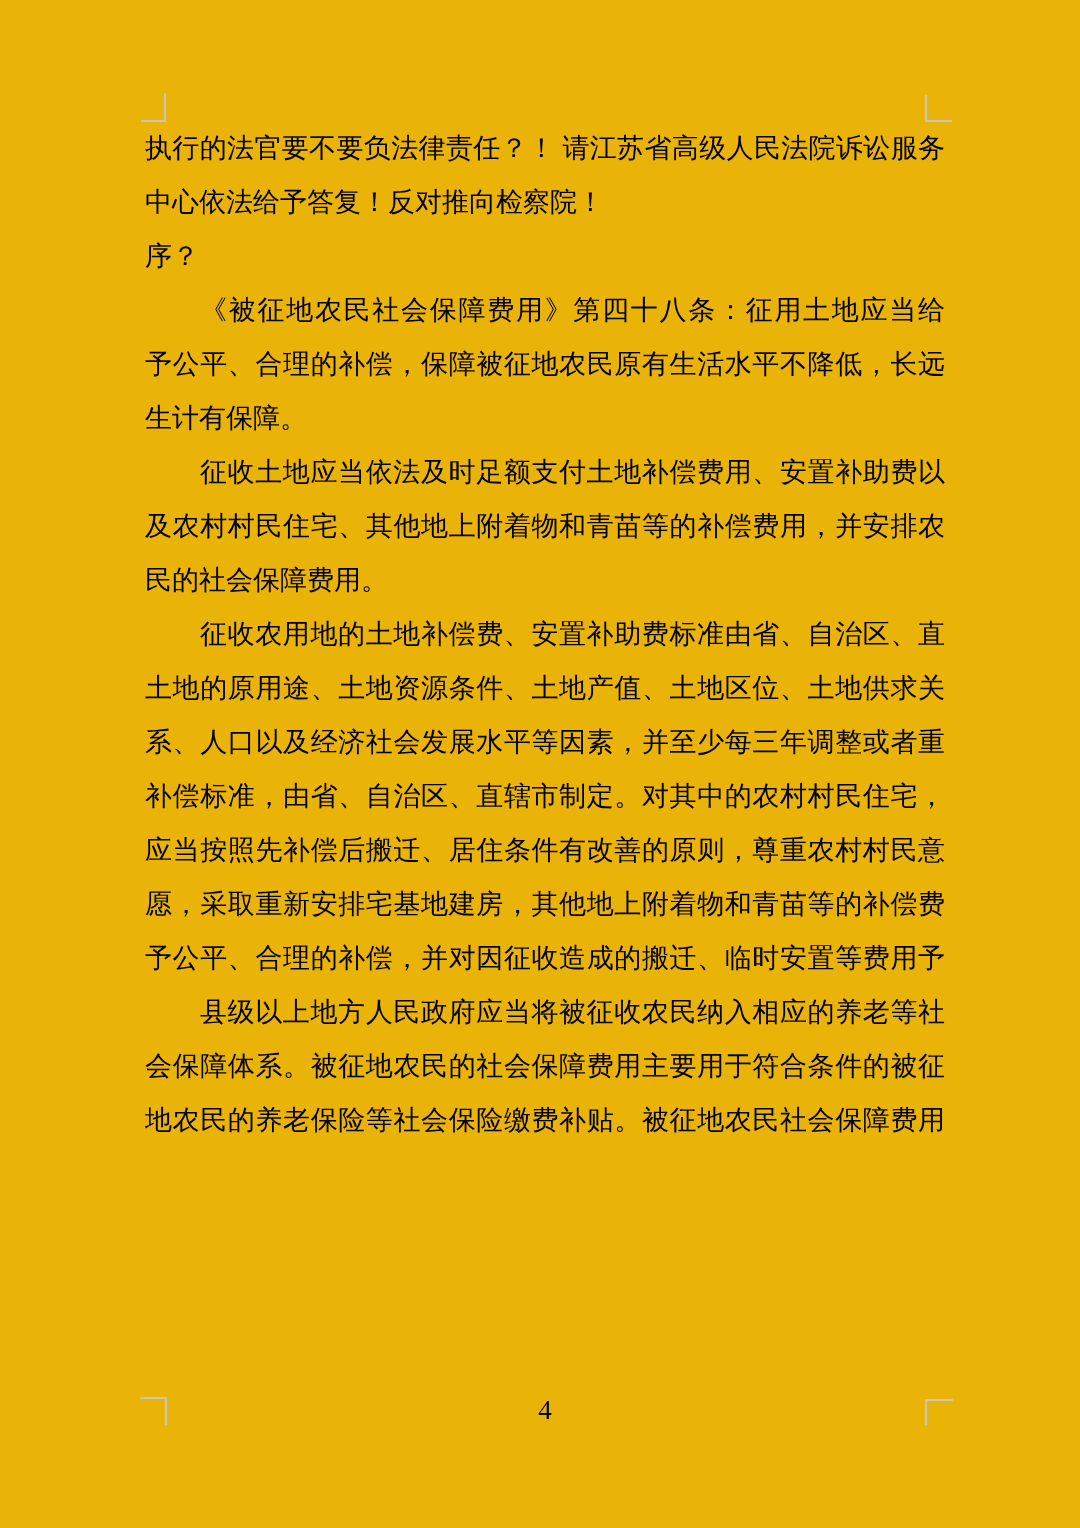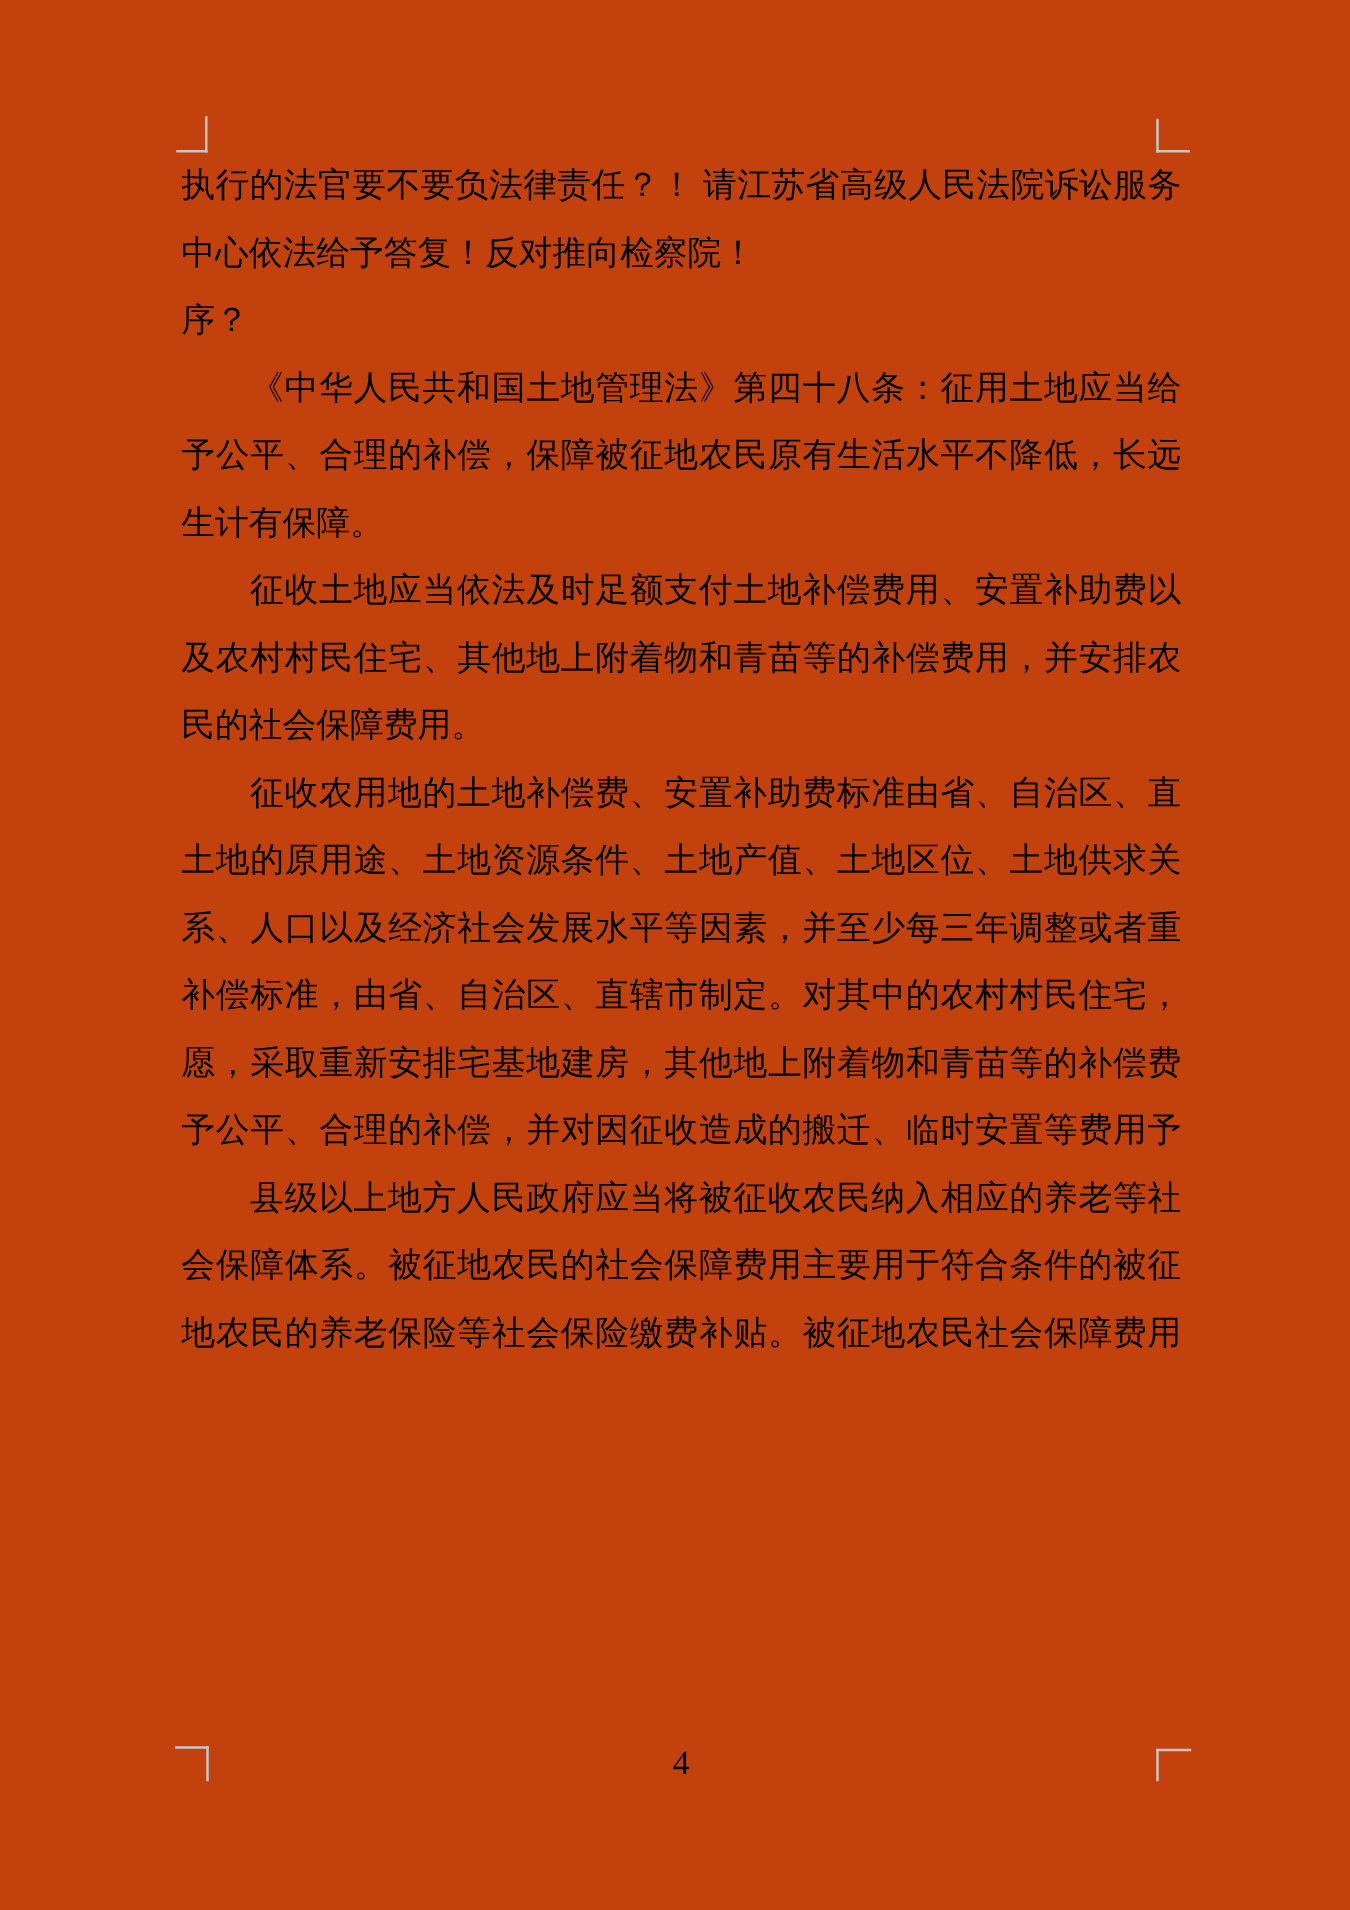--- a/index.html
+++ b/index.html
@@ -8,21 +8,21 @@
     height: 1528px;
     background: #ffffff;
     position: relative;
     overflow: hidden;
     font-family: "Liberation Serif", "DejaVu Serif", serif;
     color: #000000;
   }
   .page {
     position: absolute;
     inset: 0;
-    background: #c2410c;
+    background: #eab308;
   }
   .text-block {
     position: absolute;
     left: 145px;
     top: 121px;
     width: 800px;
   }
   .line {
     height: 54px;
     line-height: 54px;
@@ -60,30 +60,31 @@
 
   <div class="corner tl" style="border-color: rgb(198, 198, 198);"></div>
   <div class="corner tr" style="border-color: rgb(198, 198, 198);"></div>
   <div class="corner bl" style="border-color: rgb(198, 198, 198);"></div>
   <div class="corner br" style="border-color: rgb(198, 198, 198);"></div>
 
   <div class="text-block">
       <div class="line fill">执行的法官要不要负法律责任？！ 请江苏省高级人民法院诉讼服务</div>
       <div class="line endline">中心依法给予答复！反对推向检察院！</div>
       <div class="line endline">序？</div>
-      <div class="line indent fill">《中华人民共和国土地管理法》第四十八条：征用土地应当给</div>
+      <div class="line indent fill">《被征地农民社会保障费用》第四十八条：征用土地应当给</div>
       <div class="line fill">予公平、合理的补偿，保障被征地农民原有生活水平不降低，长远</div>
       <div class="line endline">生计有保障。</div>
       <div class="line indent fill">征收土地应当依法及时足额支付土地补偿费用、安置补助费以</div>
       <div class="line fill">及农村村民住宅、其他地上附着物和青苗等的补偿费用，并安排农</div>
       <div class="line endline">民的社会保障费用。</div>
       <div class="line indent fill">征收农用地的土地补偿费、安置补助费标准由省、自治区、直</div>
       <div class="line fill">土地的原用途、土地资源条件、土地产值、土地区位、土地供求关</div>
       <div class="line fill">系、人口以及经济社会发展水平等因素，并至少每三年调整或者重</div>
       <div class="line fill">补偿标准，由省、自治区、直辖市制定。对其中的农村村民住宅，</div>
+      <div class="line fill">应当按照先补偿后搬迁、居住条件有改善的原则，尊重农村村民意</div>
       <div class="line fill">愿，采取重新安排宅基地建房，其他地上附着物和青苗等的补偿费用</div>
       <div class="line fill">予公平、合理的补偿，并对因征收造成的搬迁、临时安置等费用予</div>
       <div class="line indent fill">县级以上地方人民政府应当将被征收农民纳入相应的养老等社</div>
       <div class="line fill">会保障体系。被征地农民的社会保障费用主要用于符合条件的被征</div>
       <div class="line fill">地农民的养老保险等社会保险缴费补贴。被征地农民社会保障费用</div>
     </div>
 
   <div class="page-num">4</div>
 
 </div>

